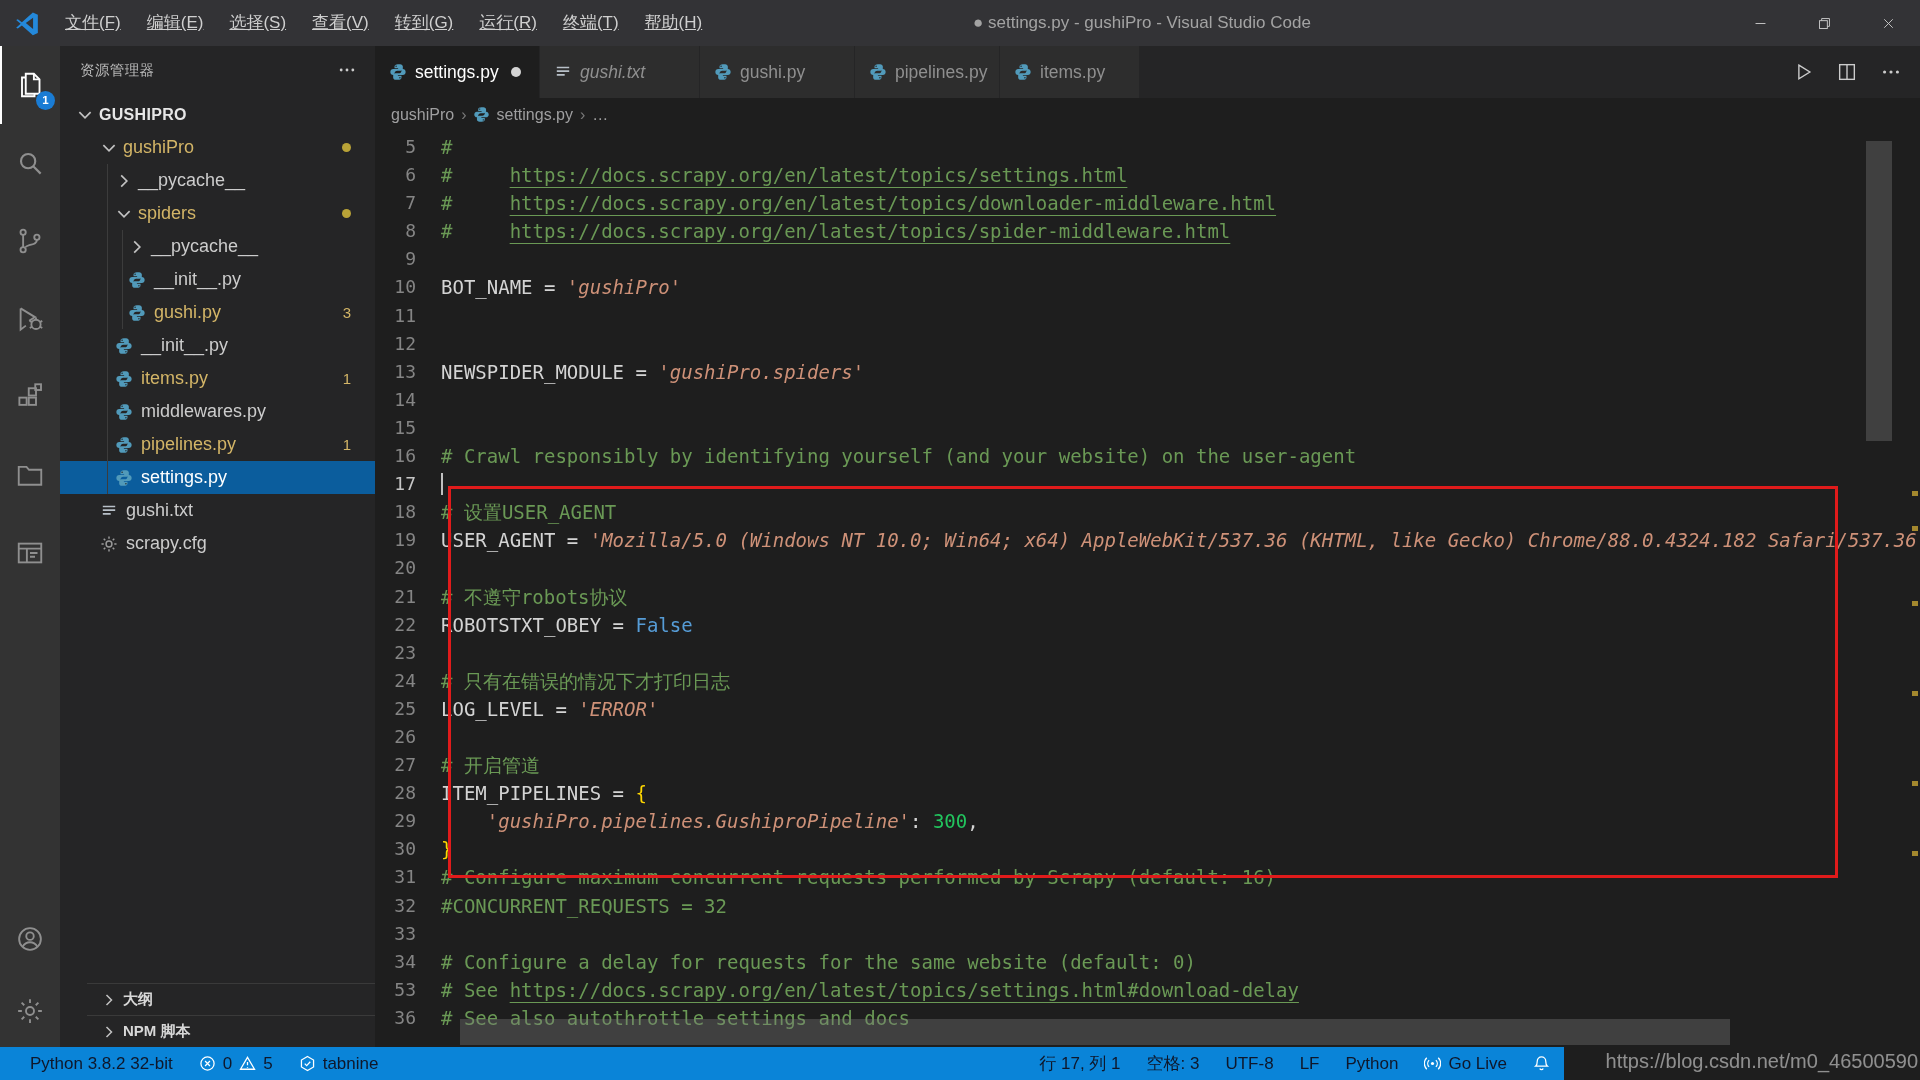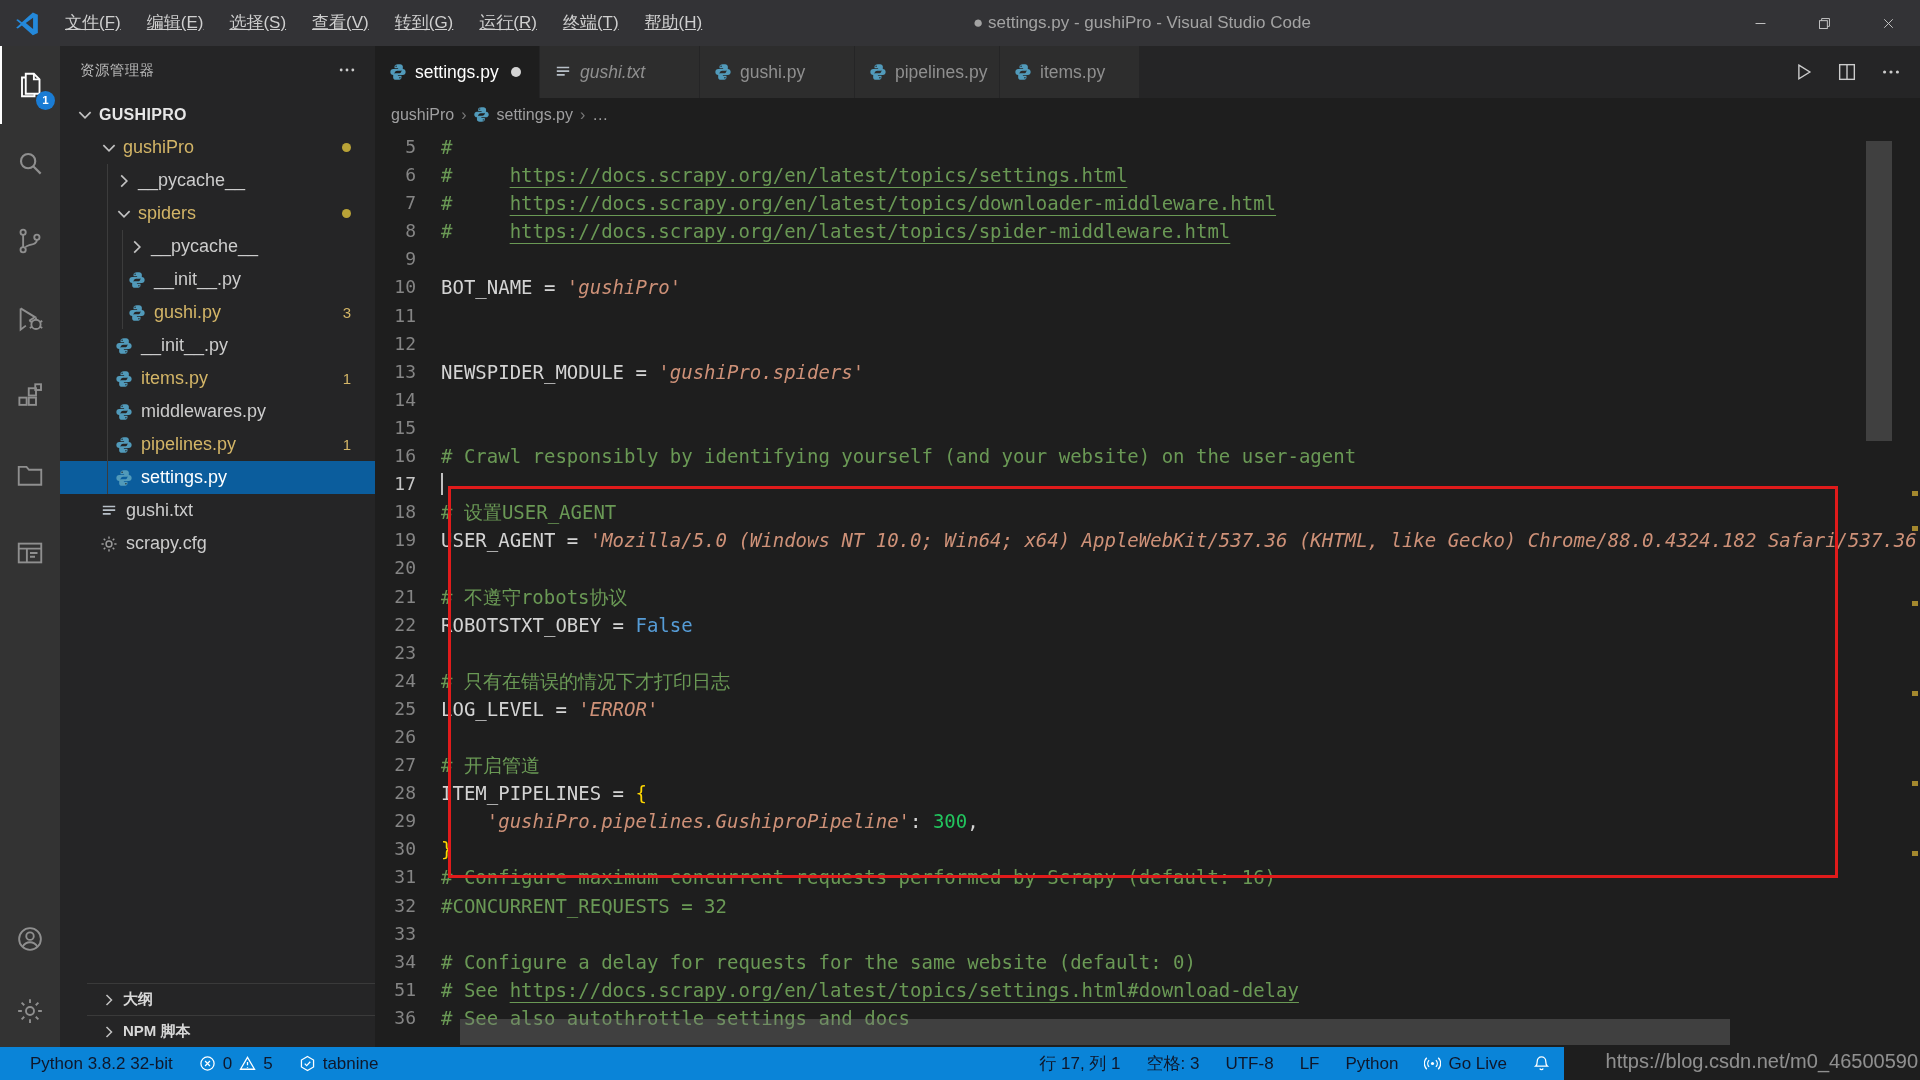--- a/index.html
+++ b/index.html
@@ -618,21 +618,21 @@
         </div>
         <div class="code-line">
           <div class="ln">33</div>
           <div class="lc"></div>
         </div>
         <div class="code-line">
           <div class="ln">34</div>
           <div class="lc"><span class="cmt"># Configure a delay for requests for the same website (default: 0)</span></div>
         </div>
         <div class="code-line">
-          <div class="ln">51</div>
+          <div class="ln">53</div>
           <div class="lc"><span class="cmt"># See </span><span class="cmt lnk">https://docs.scrapy.org/en/latest/topics/settings.html#download-delay</span></div>
         </div>
         <div class="code-line">
           <div class="ln">36</div>
           <div class="lc"><span class="cmt"># See also autothrottle settings and docs</span></div>
         </div>
       </div>
     <div id="redbox"></div>
     <div id="vscroll"></div>
     <div id="hscroll"></div>

